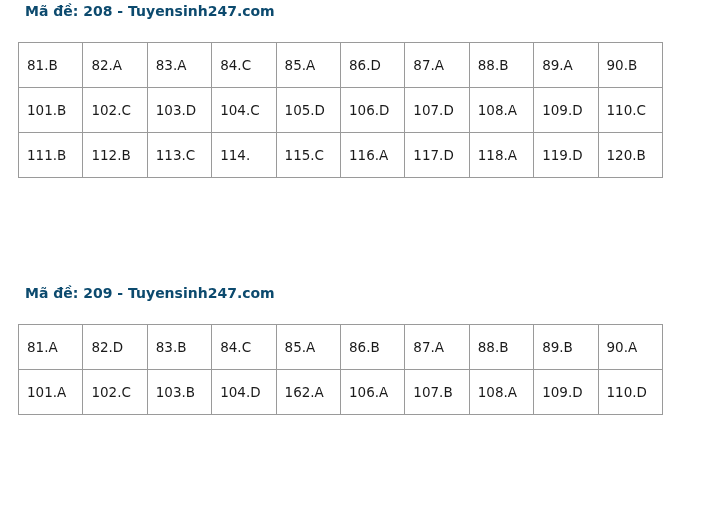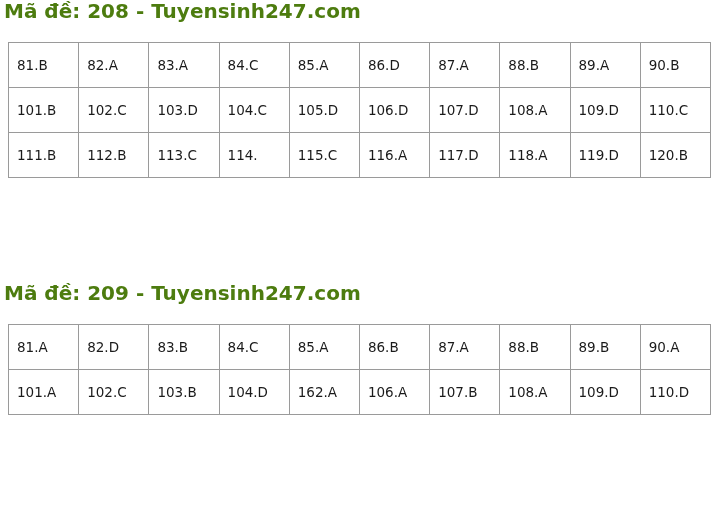--- a/index.html
+++ b/index.html
@@ -22,35 +22,35 @@
   }
   .block {
     position: absolute;
     left: 0;
     width: 722px;
   }
   .block-1 { top: 0; }
   .block-2 { top: 282px; }
 
   .caption {
-    font-size: 20px;
+    font-size: 14px;
     font-weight: bold;
-    color: #4d7c0f;
-    padding-left: 4px;
+    color: #0c4a6e;
+    padding-left: 25px;
     height: 22px;
     line-height: 22px;
     white-space: nowrap;
   }
 
   table.answers {
     border-collapse: collapse;
     table-layout: fixed;
-    margin-left: 8px;
+    margin-left: 18px;
     margin-top: 20px;
-    width: 703px;
+    width: 645px;
     background: #fff;
   }
   table.answers td {
     border: 1px solid #9a9a9a;
     height: 44px;
     font-size: 13.5px;
     color: #1a1a1a;
     padding: 0 0 0 8px;
     vertical-align: middle;
     white-space: nowrap;

